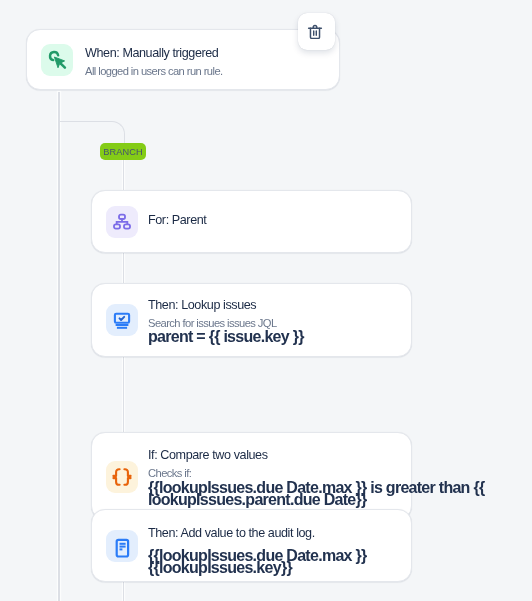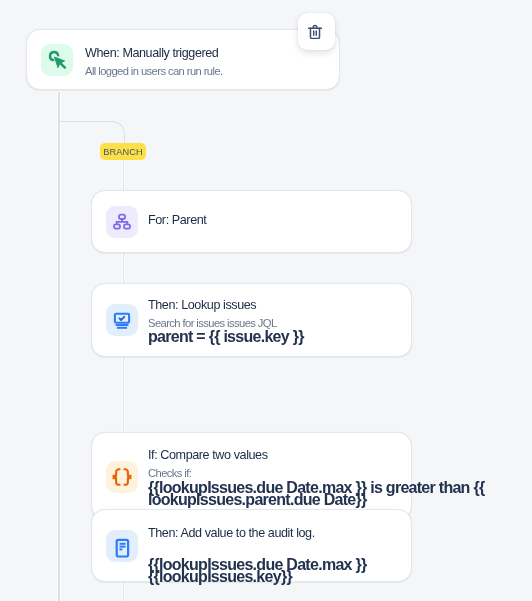--- a/index.html
+++ b/index.html
@@ -13,21 +13,21 @@
   .canvas{position:relative;width:532px;height:601px;}
 
   
   .conn{position:absolute;background:#DCDFE5;box-shadow:0 0 0 1.2px rgba(255,255,255,0.75);}
   .conn-v{width:1.4px;}
   .curve{position:absolute;border-top:1.4px solid #DCDFE5;border-right:1.4px solid #DCDFE5;border-top-right-radius:13px;}
 
   .branch-chip{
     position:absolute;
     display:flex;align-items:center;justify-content:center;
-    background:#fde047;color:#45546E;
+    background:#84cc16;color:#45546E;
     border-radius:5px;
     font-size:9.2px;letter-spacing:0.15px;
     font-weight:400;
   }
 
   
   .card{
     position:absolute;
     background:#FFFFFF;
     border:1px solid #E4E7EC;
@@ -53,21 +53,21 @@
     line-height:19px;white-space:nowrap;
     letter-spacing:-0.58px;
   }
   .t-code{
     font-size:16px;color:#22324F;font-weight:700;
     line-height:14.6px;white-space:nowrap;
     letter-spacing:-0.72px;
     margin-top:-2.5px;
   }
   .t-code.first{
-    margin-top:16px;
+    margin-top:7px;
   }
 
   .delete-btn{
     position:absolute;
     z-index:20;
     background:#FFFFFF;
     border-radius:9px;
     box-shadow:0 3px 6px rgba(9,30,66,0.13), 0 0 1px rgba(9,30,66,0.18);
     display:flex;align-items:center;justify-content:center;
   }

